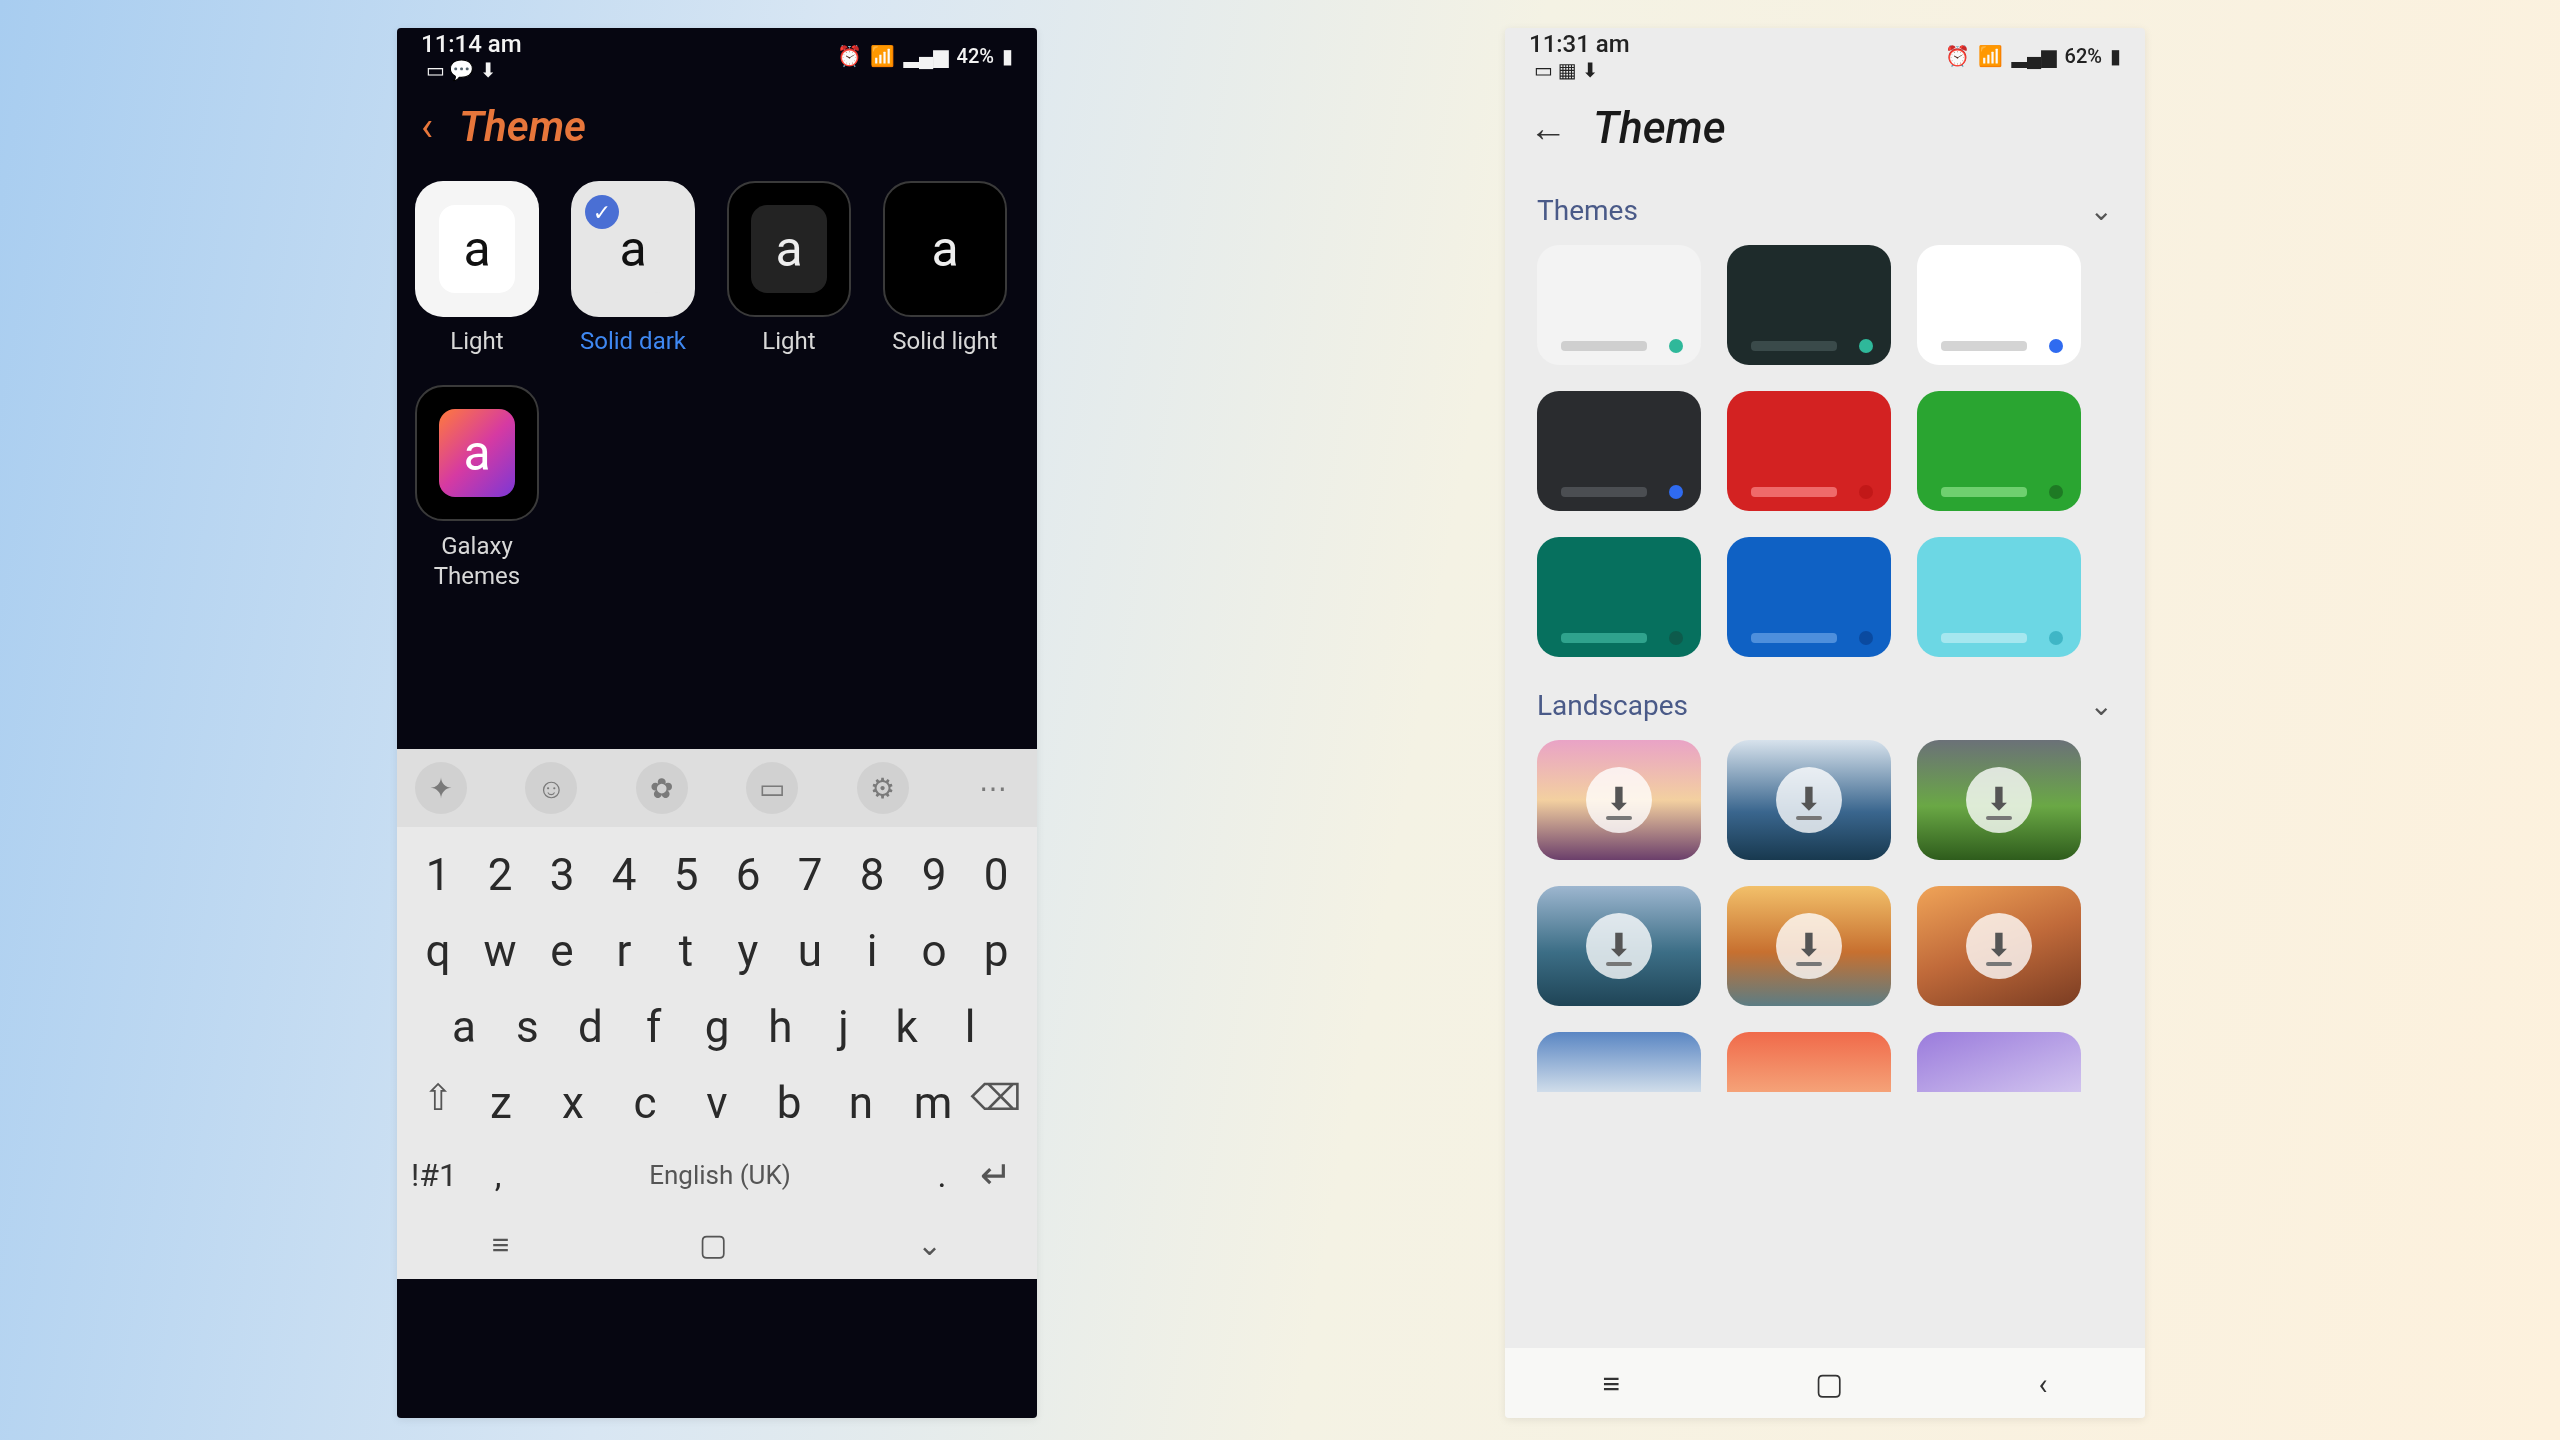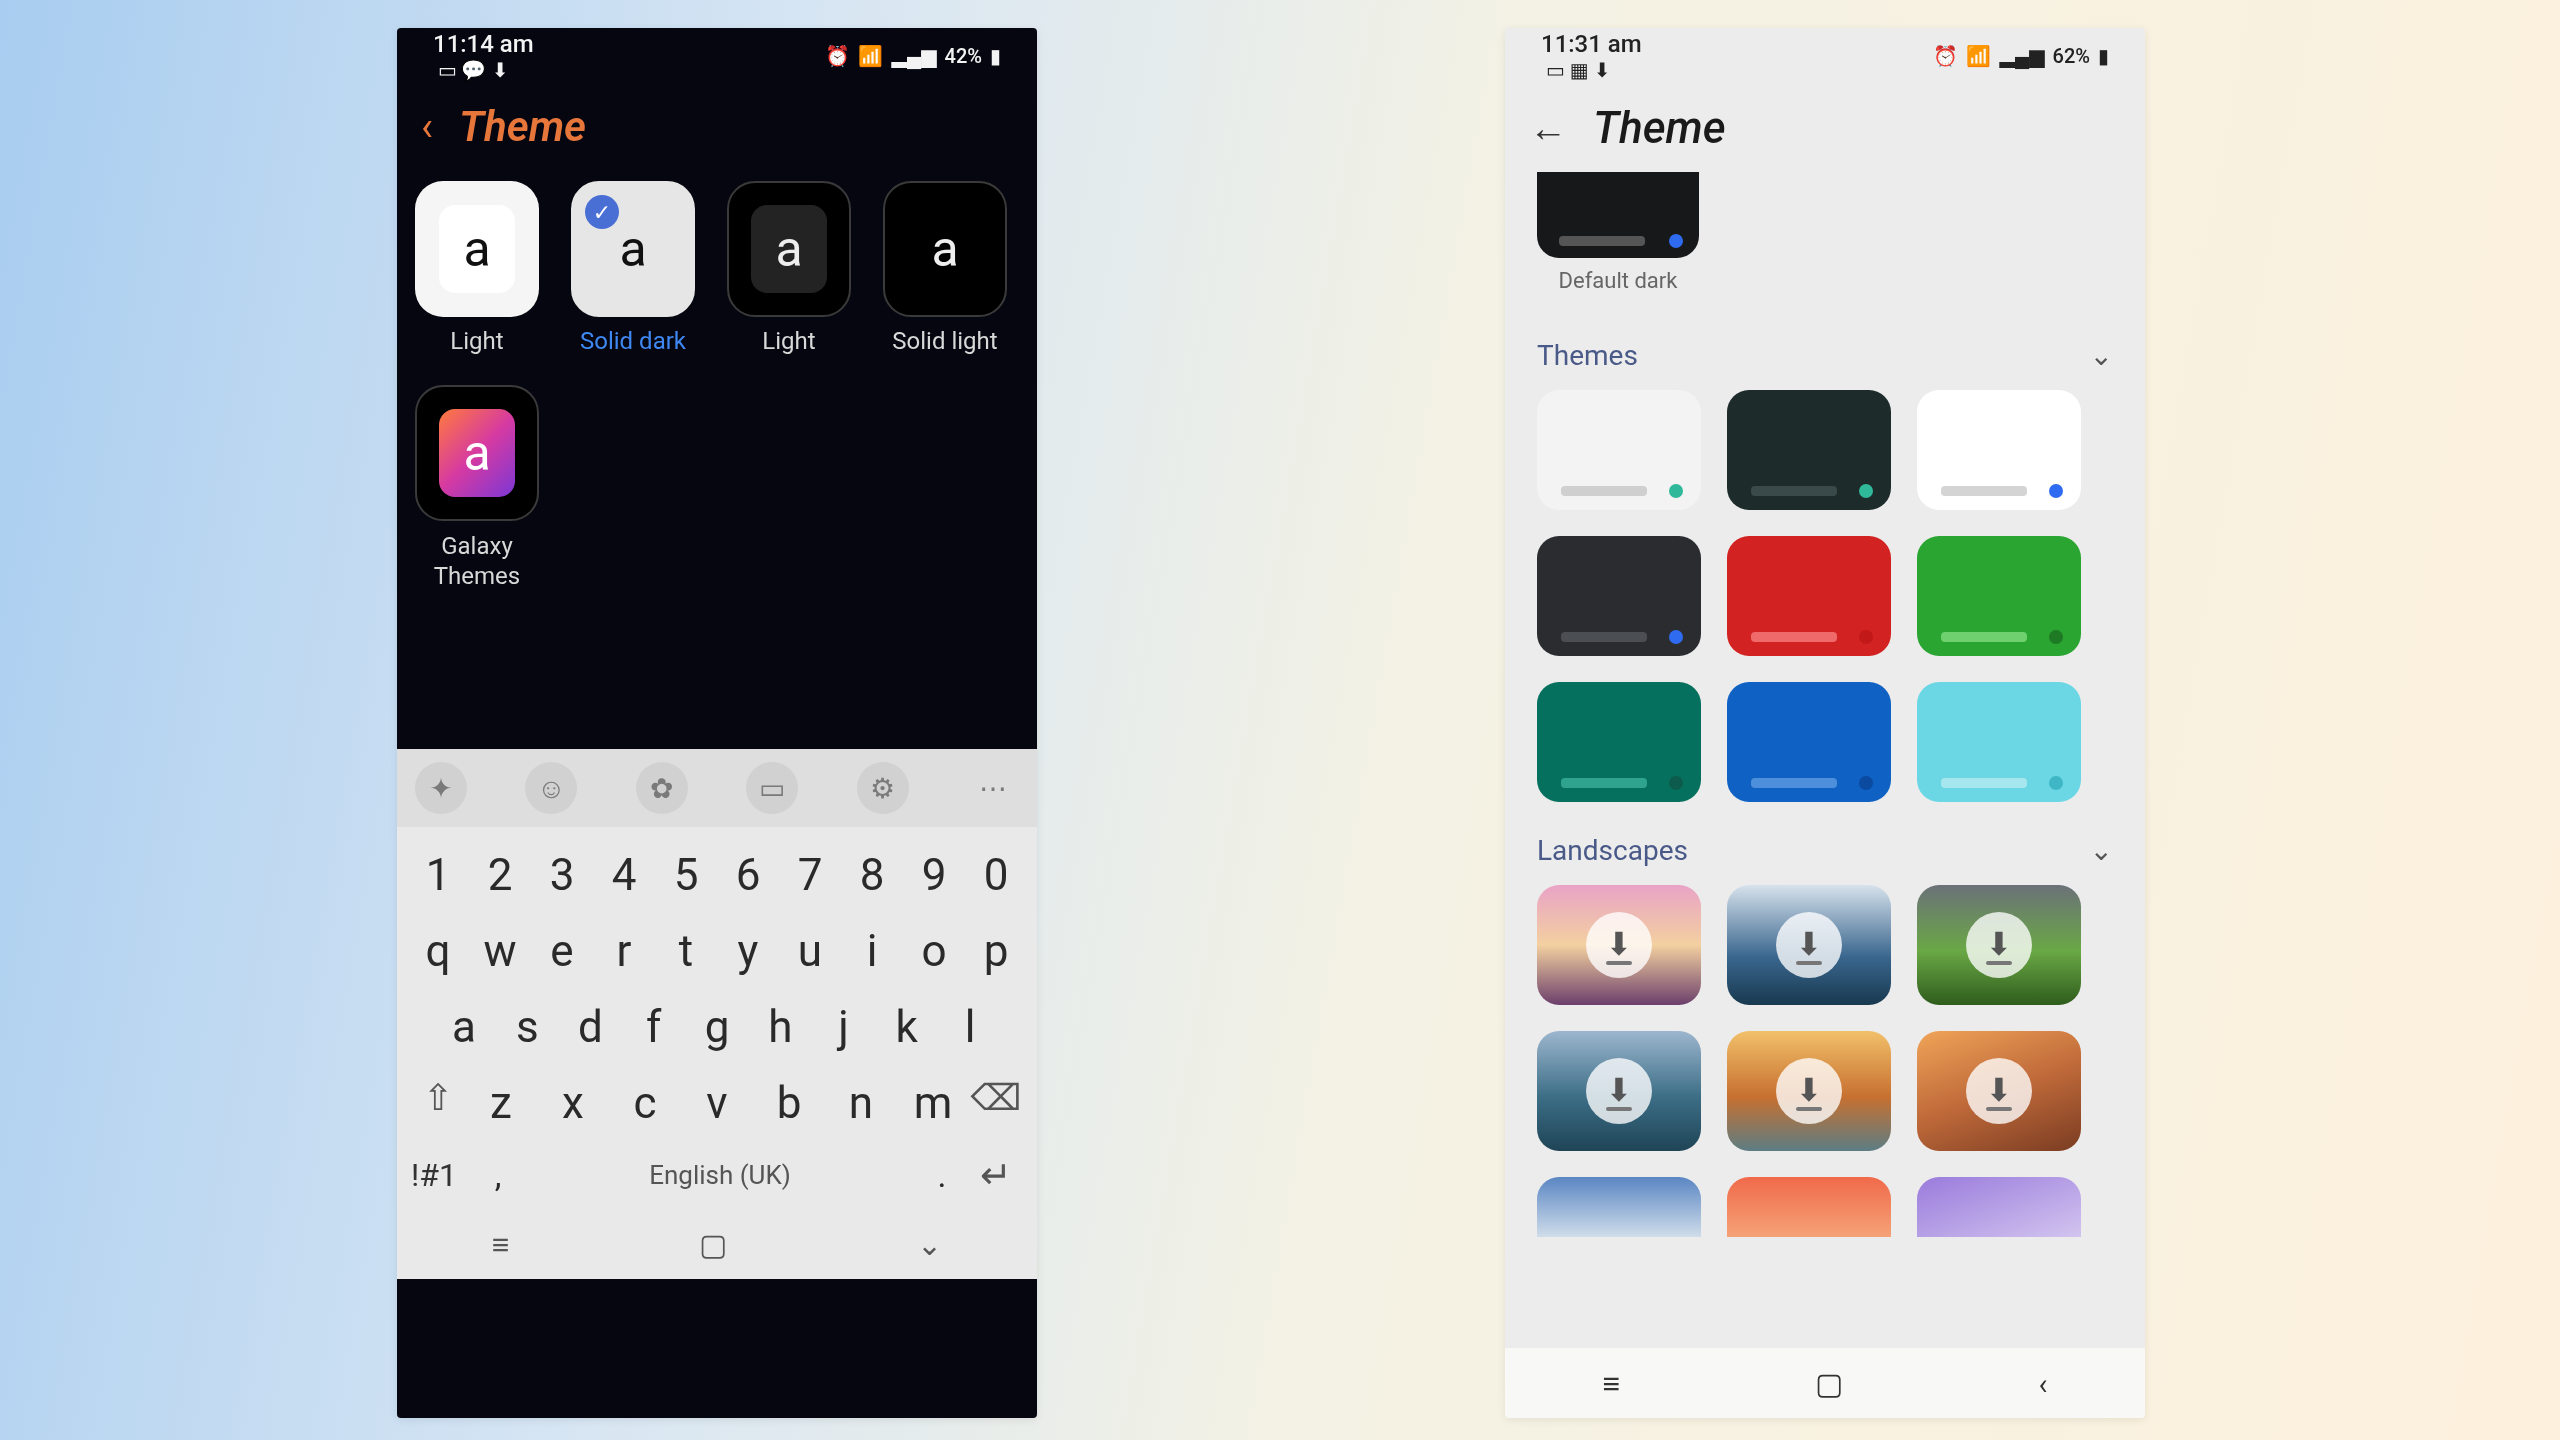--- a/index.html
+++ b/index.html
@@ -22,21 +22,21 @@
   }
   .phone-left { left: 397px; background:#060611; }
   .phone-right { left: 1505px; background:#ececec; }
 
   
   .statusbar {
     height: 56px;
     display:flex;
     align-items:center;
     justify-content:space-between;
-    padding:0 36px;
+    padding:0 24px;
     font-size:24px;
     font-weight:500;
     text-align:center;
   }
   .phone-left .statusbar { color:#f3f3f3; }
   .phone-right .statusbar { color:#222; }
   .sb-icons { display:flex; gap:8px; align-items:center; font-size:20px; }
   .sb-icons span { display:inline-block; }
 
   
@@ -277,27 +277,20 @@
       <span>62%</span>
       <span>▮</span>
     </div>
   </div>
 
   <div class="header" style="padding-bottom:18px;">
     <span class="back-btn">←</span>
     <span class="page-title">Theme</span>
   </div>
 
-  <div class="default-dark-block">
-    <div class="default-dark-sw">
-      <div class="mini-bar"></div>
-        <div class="mini-dot" style="background:#2f6bf0;"></div>
-    </div>
-    <div class="dd-label">Default dark</div>
-  </div>
 
   <div class="section">
     <div class="section-head">
       <span class="section-title">Themes</span>
       <span class="chevron">⌄</span>
     </div>
     <div class="colour-grid" id="colour-grid">
         <div class="colour-sw" style="background: rgb(243, 243, 243);">
           <div class="mbar" style="background:#cfcfcf"></div>
           <div class="mdot" style="background:#2fb89a"></div>

